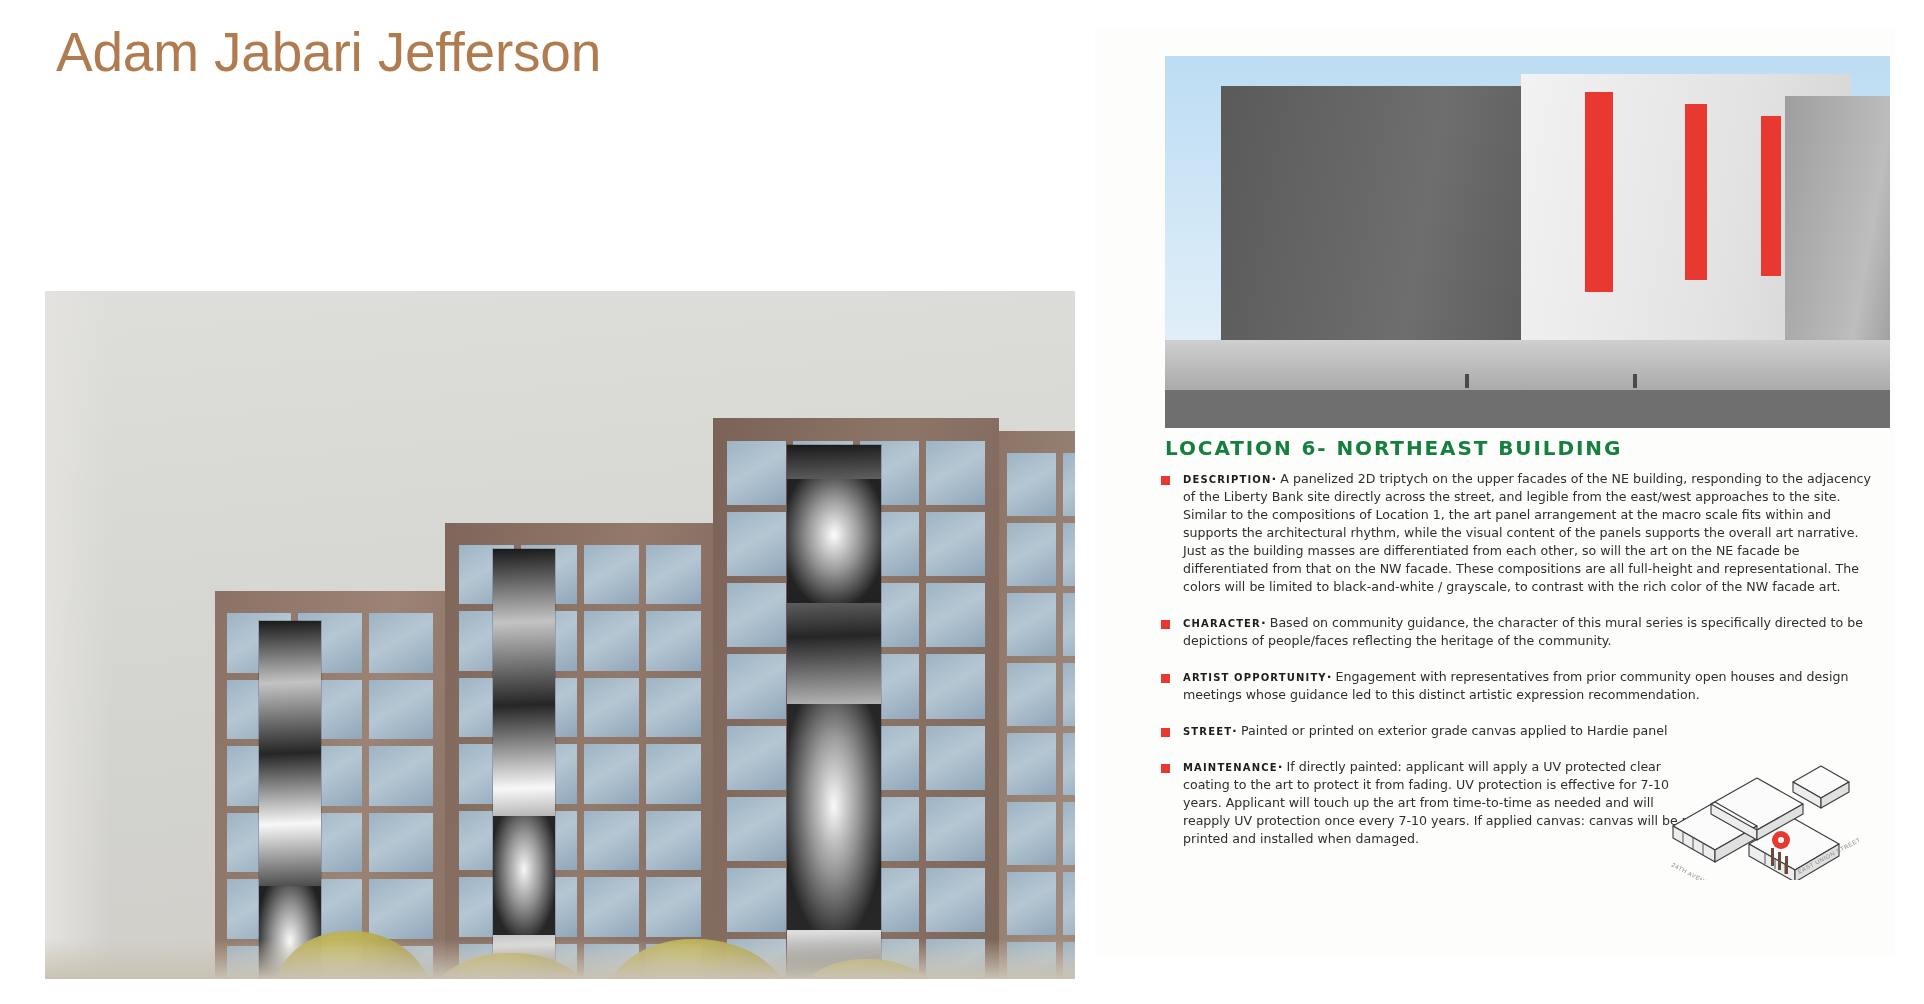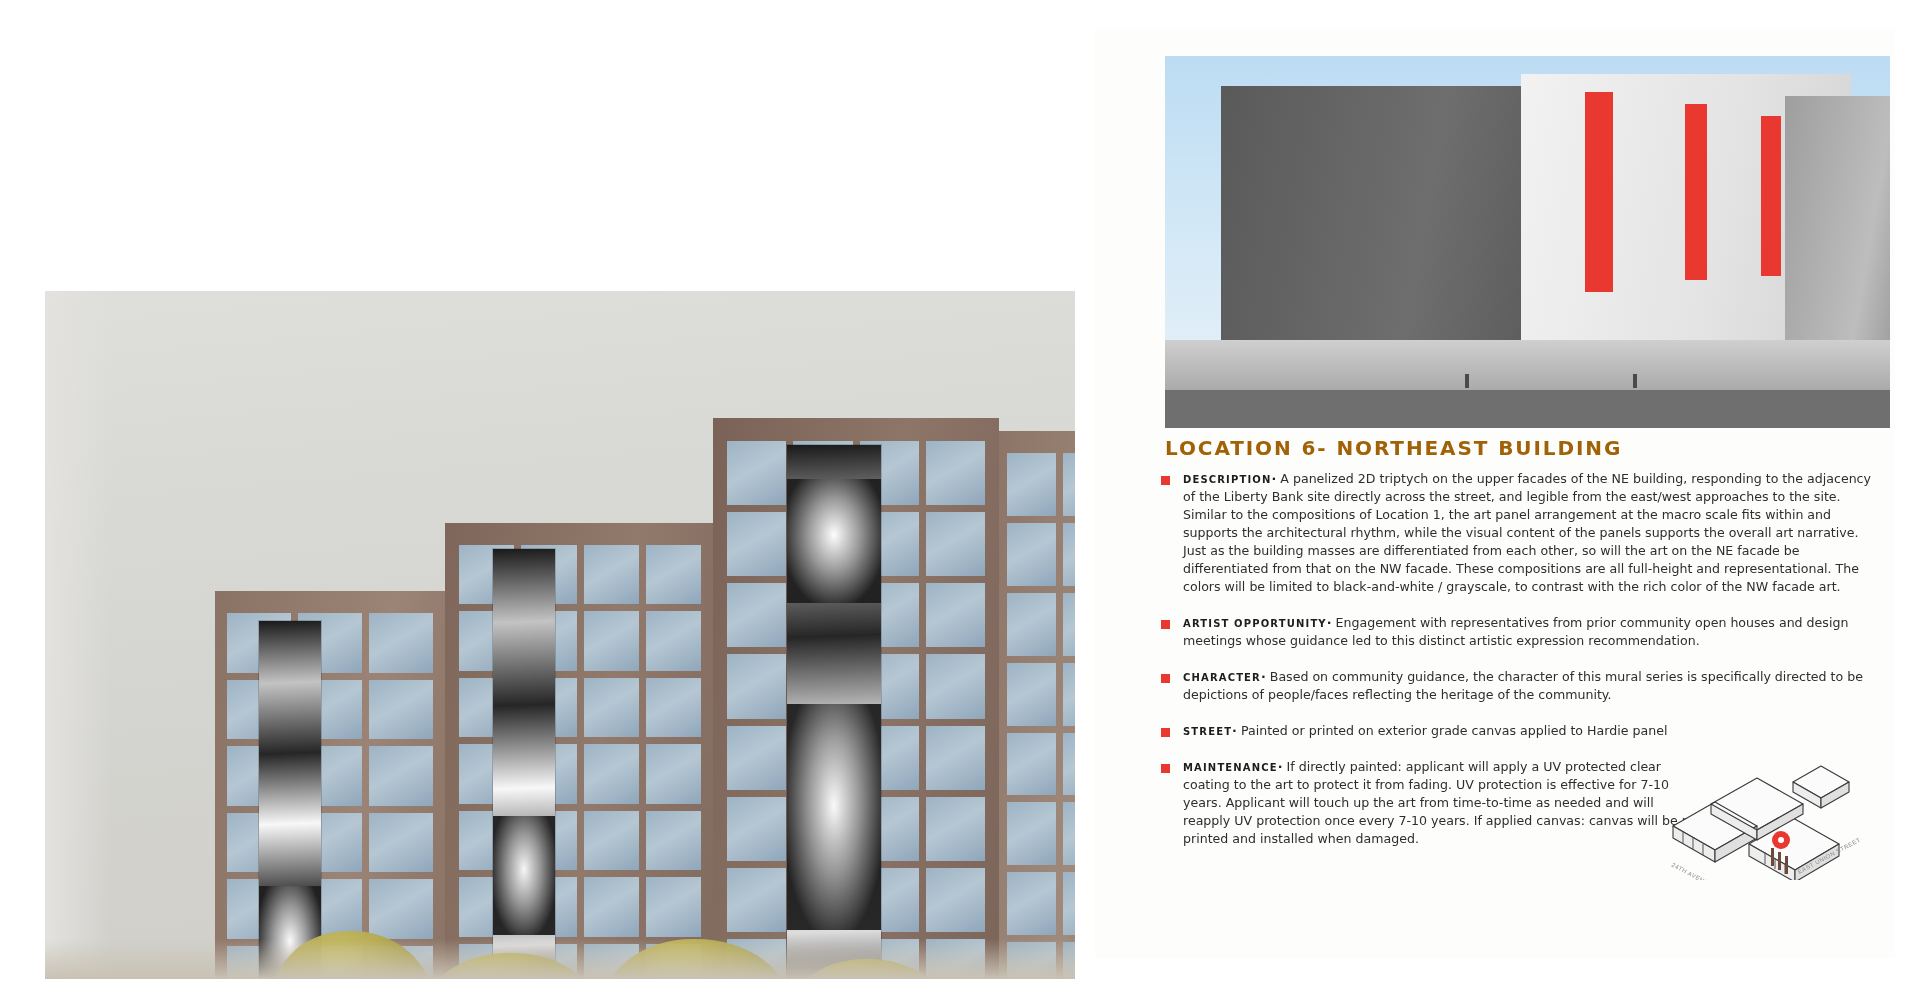--- a/index.html
+++ b/index.html
@@ -111,21 +111,21 @@
   }
   .br-ground {
     position: absolute; left: 0; bottom: 0; width: 100%; height: 38px;
     background: #6f6f6f;
   }
   .br-person { position: absolute; bottom: 40px; width: 4px; height: 14px; background:#4a4a4a; }
 
   
   .board-heading {
     position: absolute; left: 70px; top: 408px;
-    color: #a16207;
+    color: #15803d;
     font-size: 20px; font-weight: 700; letter-spacing: 1.9px;
     font-family: "DejaVu Sans", sans-serif;
     white-space: nowrap;
     text-align: center;
   }
 
   
   .sections { position: absolute; left: 66px; top: 442px; width: 720px; }
   .sec { position: relative; display: flex; margin-bottom: 18px; }
   .bullet {
@@ -146,20 +146,21 @@
   
   .axon { position: absolute; right: 30px; bottom: 78px; width: 212px; height: 132px; }
   .axon svg { width: 100%; height: 100%; display: block; }
 </style>
 </head>
 <body>
 
 <div class="slide">
 
   <div class="title-block">
+    <span class="title-line">Adam Jabari Jefferson</span>
   </div>
 
   <div class="left-photo">
     <div class="lp-sky"></div>
 
     <div class="blk b1"></div>
     <div class="wingrid w1">
       <div class="win"></div>
         <div class="win"></div>
         <div class="win"></div>
@@ -310,30 +311,30 @@
         <span class="bullet"></span>
         <div class="sec-body">
           <span class="sec-label">DESCRIPTION</span><span class="sec-sep">·</span>
           <span>A panelized 2D triptych on the upper facades of the NE building, responding to the adjacency of the Liberty Bank site directly across the street, and legible from the east/west approaches to the site. Similar to the compositions of Location 1, the art panel arrangement at the macro scale fits within and supports the architectural rhythm, while the visual content of the panels supports the overall art narrative. Just as the building masses are differentiated from each other, so will the art on the NE facade be differentiated from that on the NW facade. These compositions are all full-height and representational. The colors will be limited to black-and-white / grayscale, to contrast with the rich color of the NW facade art.</span>
         </div>
       </div>
 
       <div class="sec">
         <span class="bullet"></span>
         <div class="sec-body">
+          <span class="sec-label">CHARACTER</span><span class="sec-sep">·</span>
+          <span>Based on community guidance, the character of this mural series is specifically directed to be depictions of people/faces reflecting the heritage of the community.</span>
+        </div>
+      </div>
+
+      <div class="sec">
+        <span class="bullet"></span>
+        <div class="sec-body">
           <span class="sec-label">ARTIST OPPORTUNITY</span><span class="sec-sep">·</span>
           <span>Engagement with representatives from prior community open houses and design meetings whose guidance led to this distinct artistic expression recommendation.</span>
-        </div>
-      </div>
-
-      <div class="sec">
-        <span class="bullet"></span>
-        <div class="sec-body">
-          <span class="sec-label">CHARACTER</span><span class="sec-sep">·</span>
-          <span>Based on community guidance, the character of this mural series is specifically directed to be depictions of people/faces reflecting the heritage of the community.</span>
         </div>
       </div>
 
       <div class="sec">
         <span class="bullet"></span>
         <div class="sec-body">
           <span class="sec-label">STREET</span><span class="sec-sep">·</span>
           <span>Painted or printed on exterior grade canvas applied to Hardie panel</span>
         </div>
       </div>

